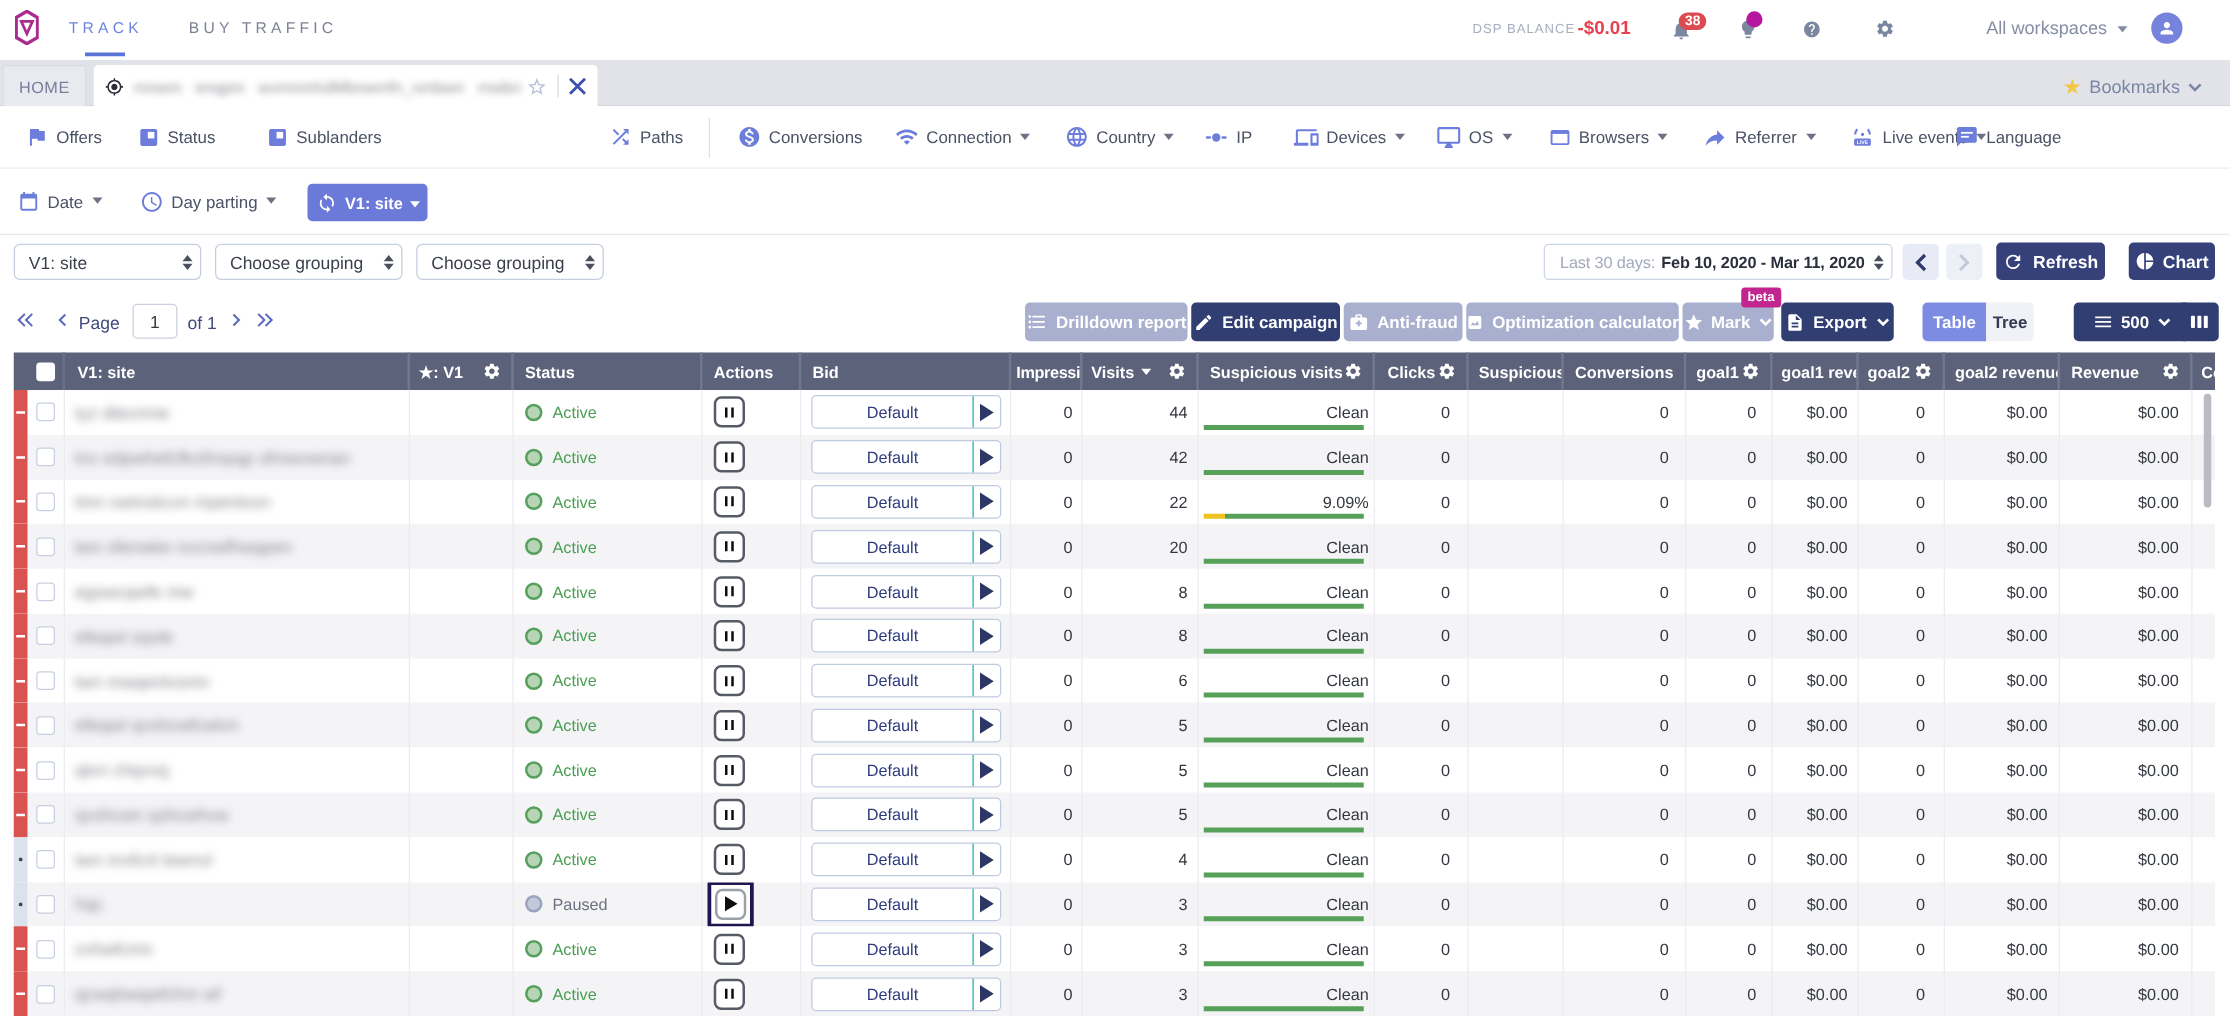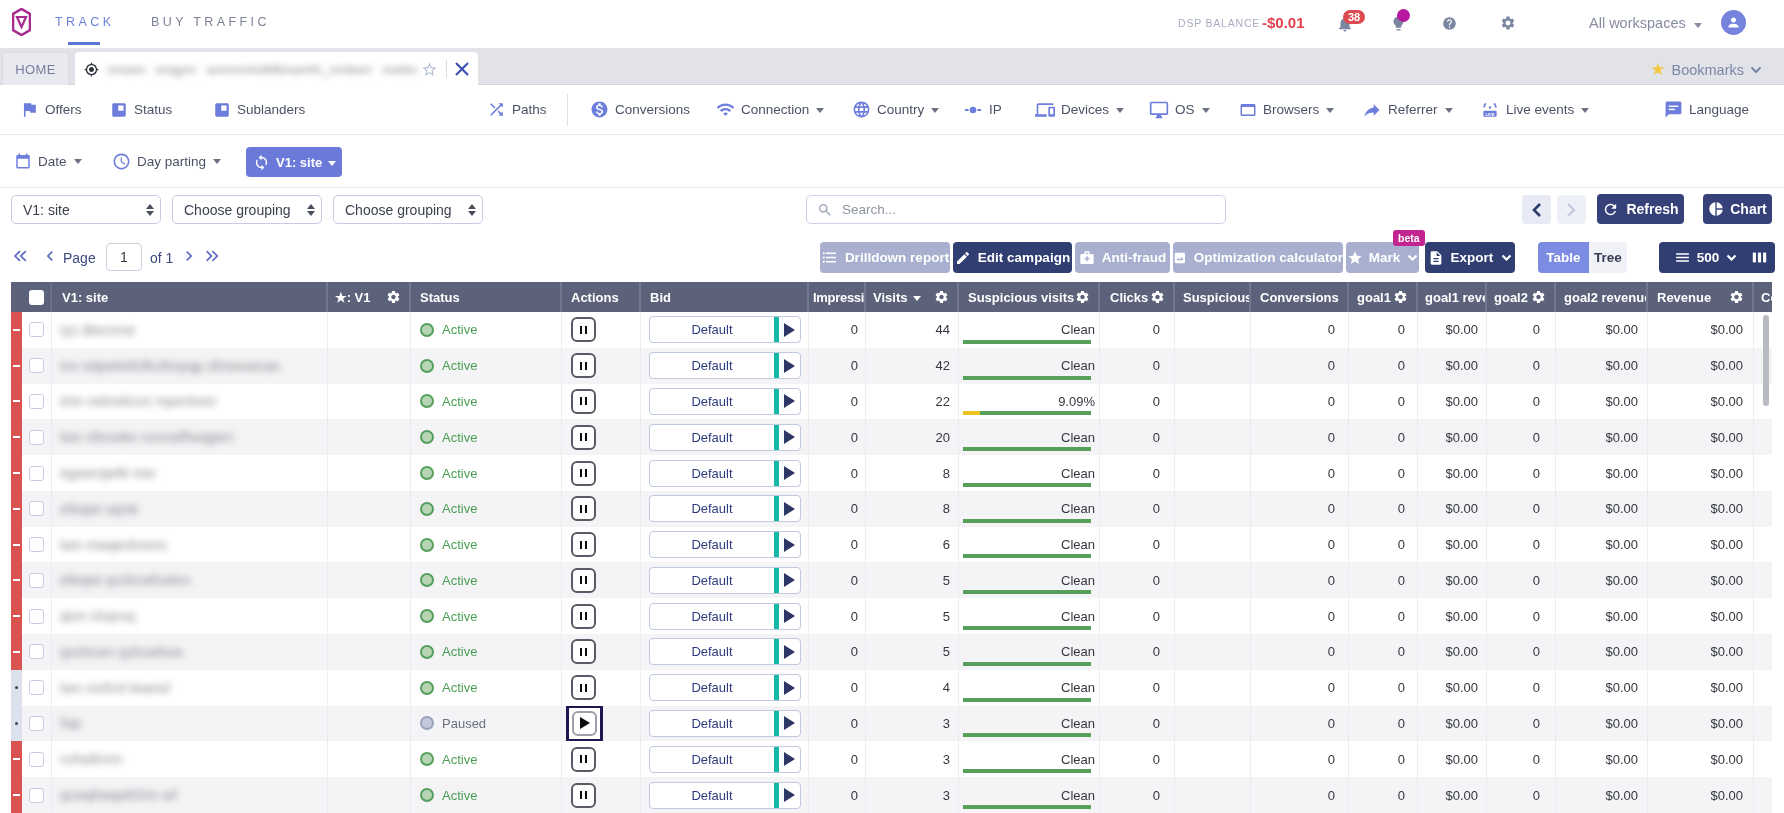--- a/index.html
+++ b/index.html
@@ -106,21 +106,21 @@
   display:flex; align-items:center; justify-content:center; flex:none; }
 .aselwrap { width:37px; height:37px; border:3px solid #1d1650; border-radius:2px; background:#fff;
   display:flex; align-items:center; justify-content:center; flex:none; margin-left:-5px; position:relative; z-index:2; }
 .pausebars { display:flex; gap:2.5px; }
 .pausebars i { display:block; width:2.5px; height:8px; background:#0c0d10; }
 .play { display:block; width:0; height:0; border-top:7px solid transparent; border-bottom:7px solid transparent;
   border-left:11px solid #2c3766; }
 .bidgroup { display:flex; width:152px; height:27px; border:1px solid #bfc9e0; border-radius:4px; background:#fff;
   align-items:stretch; }
 .bidsel { width:129px; display:flex; align-items:center; justify-content:center; color:#2e3b7d;
-  font-size:13px; border-right:5px solid #14b8a6; }
+  font-size:13px; border-right:1px solid #14b8a6; }
 .bidplay { flex:1; display:flex; align-items:center; justify-content:center; }
 .suspc { justify-content:flex-end; padding-right:4px; }
 .susptext { font-size:13px; color:#33373f; }
 .bar { display:flex; width:128px; height:4px; position:absolute; right:8px; bottom:4px; }
 .seg { height:4px; }
 #vscroll { position:absolute; left:1763px; top:315px; width:6px; height:91px; background:#b9bbc3;
   border-radius:3px; }
 </style></head>
 <body>
 
@@ -270,21 +270,21 @@
   <div class="mitem" style="left:1480px">
       <svg width="20" height="20" viewBox="0 0 24 24" fill="#6d7ddb">
         <rect x="4" y="13" width="16" height="7" rx="1.5"></rect>
         <path d="M12 10.5c.83 0 1.5-.67 1.5-1.5S12.83 7.5 12 7.5 10.5 8.25 10.5 9s.67 1.5 1.5 1.5z"></path>
         <path d="M7.76 4.76L6.35 3.35C4.9 4.8 4 6.79 4 9h2c0-1.66.67-3.16 1.76-4.24zM20 9c0-2.21-.9-4.2-2.35-5.65l-1.41 1.41C17.33 5.84 18 7.34 18 9h2z"></path>
         <text x="12" y="18.6" font-size="5" font-weight="bold" fill="#fff" text-anchor="middle" font-family="Liberation Sans">LIVE</text>
       </svg>
       <span class="mlabel">Live events</span>
       <span class="mcaret"><span style="display:inline-block;width:0;height:0;border-left:4.5px solid transparent;border-right:4.5px solid transparent;border-top:5.6px solid #6d7282;vertical-align:middle"></span></span>
     </div>
-  <div class="mitem" style="left:1664px">
+  <div class="mitem" style="left:1564px">
       <svg width="19" height="19" viewBox="0 0 24 24" fill="#6d7ddb">
         <path d="M20 2H4c-1.1 0-2 .9-2 2v18l4-4h14c1.1 0 2-.9 2-2V4c0-1.1-.9-2-2-2z"></path>
         <rect x="6" y="7" width="12" height="1.8" fill="#fff"></rect>
         <rect x="6" y="11" width="8" height="1.8" fill="#fff"></rect>
       </svg>
       <span class="mlabel">Language</span>
     </div>
 </div>
 
 <div id="chipbar">
@@ -328,27 +328,27 @@
         <i></i>
       </span></div>
   <div class="sel" style="left:172px;width:150px">Choose grouping<span class="spin">
         <b></b>
         <i></i>
       </span></div>
   <div class="sel" style="left:333px;width:150px">Choose grouping<span class="spin">
         <b></b>
         <i></i>
       </span></div>
-  <div class="search">
-      <span style="margin-left:10px;display:flex">
-    <svg width="16" height="16" viewBox="0 0 24 24" fill="#9aa2b8">
-          <path d="M15.5 14h-.79l-.28-.27C15.41 12.59 16 11.11 16 9.5 16 5.91 13.09 3 9.5 3S3 5.91 3 9.5 5.91 16 9.5 16c1.61 0 3.09-.59 4.23-1.57l.27.28v.79l5 4.99L20.49 19l-4.99-5zm-6 0C7.01 14 5 11.99 5 9.5S7.01 5 9.5 5 14 7.01 14 9.5 11.99 14 9.5 14z"></path>
-        </svg>
+  <div class="daterange">
+      <span style="color:#a3a9bc">Last 30 days:</span>
+    <span style="color:#2b303c;margin-left:5px;font-weight:600">Feb 10, 2020 - Mar 11, 2020</span>
+    <span class="spin">
+        <b></b>
+        <i></i>
       </span>
-    <span style="margin-left:9px">Search...</span>
     </div>
   <div class="navbtn" style="left:1522px;background:#e8ebf5">
     <svg width="11" height="16" viewBox="0 0 11 16">
         <path d="M9 2 L3 8 L9 14" stroke="#2d3a6b" stroke-width="2.6" fill="none"></path>
       </svg>
     </div>
   <div class="navbtn" style="left:1557px;background:#eef0f7">
     <svg width="11" height="16" viewBox="0 0 11 16">
         <path d="M2 2 L8 8 L2 14" stroke="#c3c9dd" stroke-width="2.4" fill="none"></path>
       </svg>

